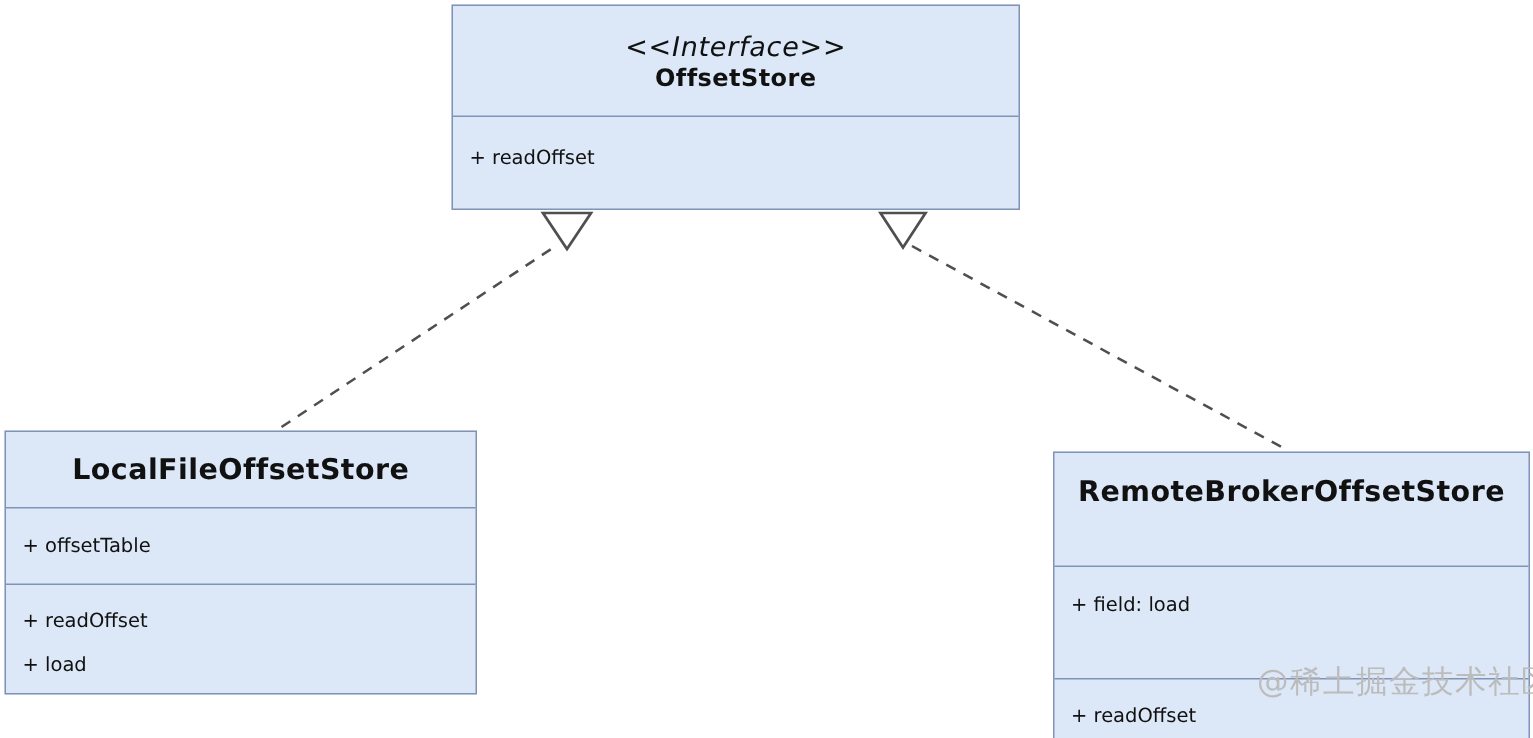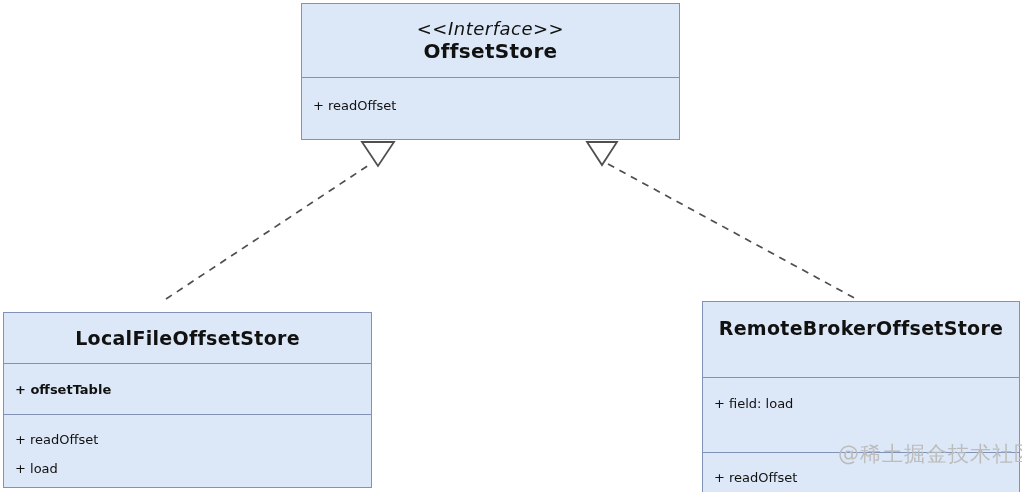--- a/index.html
+++ b/index.html
@@ -62,44 +62,44 @@
   .stereotype{
     font-style:italic;
     font-size:18px;
     letter-spacing:0.5px;
   }
   .class-name{
     font-weight:bold;
     font-size:19px;
     letter-spacing:0.3px;
   }
-  .interface-box .class-name{font-size:20px;}
+  .interface-box .class-name{font-size:16px;}
   .members{
     padding:10px 8px 4px 11px;
     font-size:13px;
     line-height:29px;
   }
   .interface-box .members{padding-top:13px;}
   .member{white-space:nowrap;}
   .watermark{
     position:absolute;
     left:838px;
     top:440px;
     font-size:21px;
     color:var(--watermark);
     white-space:nowrap;
     letter-spacing:1px;
   }
 
   
   #interface-box{left:301px;top:3px;width:379px;height:137px;}
   #interface-box .title-compartment{height:73px;}
-  #class-left{left:3px;top:312px;width:369px;height:176px;}
+  #class-left{left:3px;top:287px;width:315px;height:176px;}
   #class-left .title-compartment{height:50px;}
-  #class-left .fields{height:51px;font-weight:bold;}
+  #class-left .fields{height:51px;}
   #class-right{left:702px;top:301px;width:318px;height:233px;gap:24px;}
   #class-right .title-compartment{height:51px;}
   #class-right .fields{height:51px;}
   .fields{display:flex;align-items:center;padding-top:0;padding-bottom:0;}
   .methods{flex:1;}
 </style>
 </head>
 <body>
 
 <div class="canvas">

